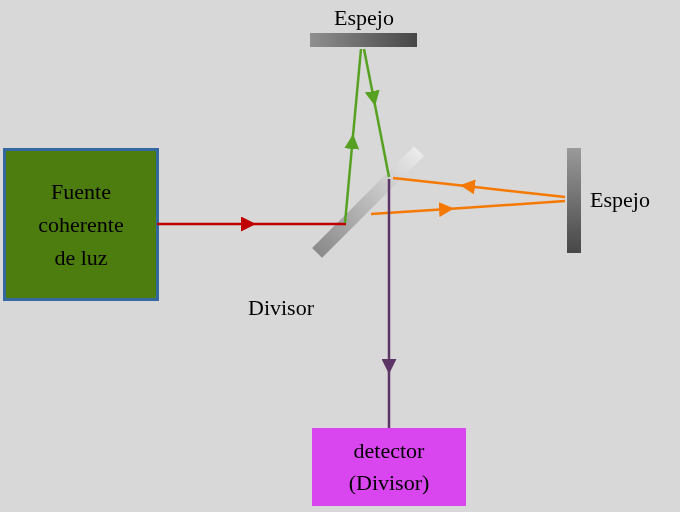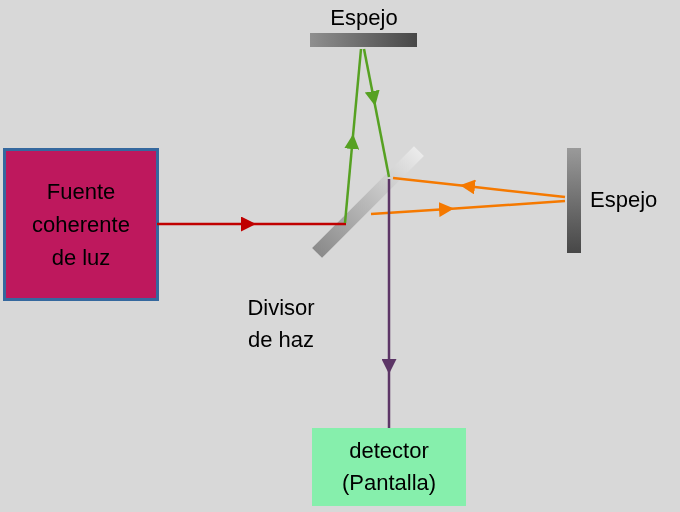--- a/index.html
+++ b/index.html
@@ -1,21 +1,21 @@
 <!DOCTYPE html>
 <html><head>
 <meta charset="utf-8">
 <style>
   html, body { margin: 0; padding: 0; }
   #stage {
     position: relative;
     width: 680px;
     height: 512px;
     background: #d8d8d8;
-    font-family: Liberation Sans, sans-serif;
+    font-family: Liberation Serif, serif;
     color: #000;
     overflow: hidden;
   }
   .label {
     position: absolute;
     font-size: 22px;
     line-height: 32px;
     text-align: center;
     white-space: nowrap;
   }
@@ -28,34 +28,34 @@
     background: linear-gradient(to right, #8f8f8f, #474747);
   }
   #mirror-right-bar {
     position: absolute;
     left: 567px; top: 148px; width: 14px; height: 105px;
     background: linear-gradient(to bottom, #9a9a9a, #474747);
   }
   #source-box {
     position: absolute;
     left: 3px; top: 148px; width: 150px; height: 147px;
-    background: #be185d;
+    background: #4d7c0f;
     border: 3px solid #35689e;
     display: flex;
     flex-direction: column;
     justify-content: center;
     align-items: center;
     font-size: 22px;
     line-height: 33px;
     text-align: center;
   }
   #detector-box {
     position: absolute;
     left: 312px; top: 428px; width: 154px; height: 78px;
-    background: #86efac;
+    background: #d946ef;
     display: flex;
     flex-direction: column;
     justify-content: center;
     align-items: center;
     font-size: 22px;
     line-height: 32px;
     text-align: center;
   }
   #beams-svg {
     position: absolute;
@@ -74,26 +74,25 @@
   <div class="label" id="mirror-right-label">Espejo</div>
 
   <div id="source-box">
     <div>Fuente</div>
     <div>coherente</div>
     <div>de luz</div>
   </div>
 
   <div class="label" id="splitter-label">
     <div>Divisor</div>
-    <div>de haz</div>
   </div>
 
   <div id="detector-box">
     <div>detector</div>
-    <div>(Pantalla)</div>
+    <div>(Divisor)</div>
   </div>
 
   <svg id="beams-svg" width="680" height="512" viewBox="0 0 680 512">
     <defs>
       <linearGradient id="bs-grad" x1="0" y1="0" x2="1" y2="0">
         <stop offset="0" stop-color="#8a8a8a"></stop>
         <stop offset="1" stop-color="#ebebeb"></stop>
       </linearGradient>
       <marker id="arrow-red" viewBox="0 0 10 10" refX="6" refY="5" markerWidth="6" markerHeight="6" orient="auto-start-reverse">
         <path d="M0,0 L10,5 L0,10 z" fill="#c00000"></path>

